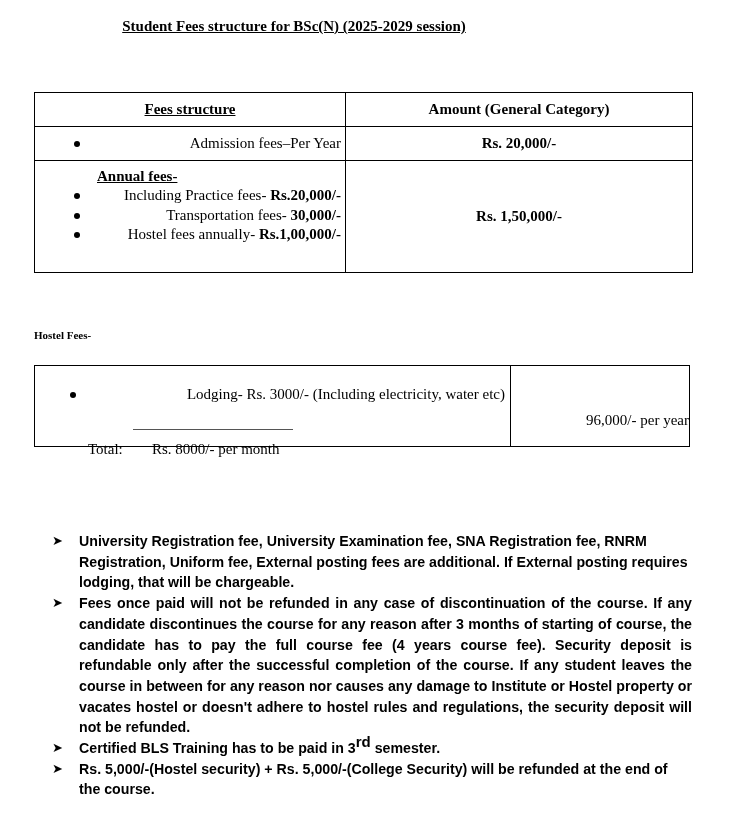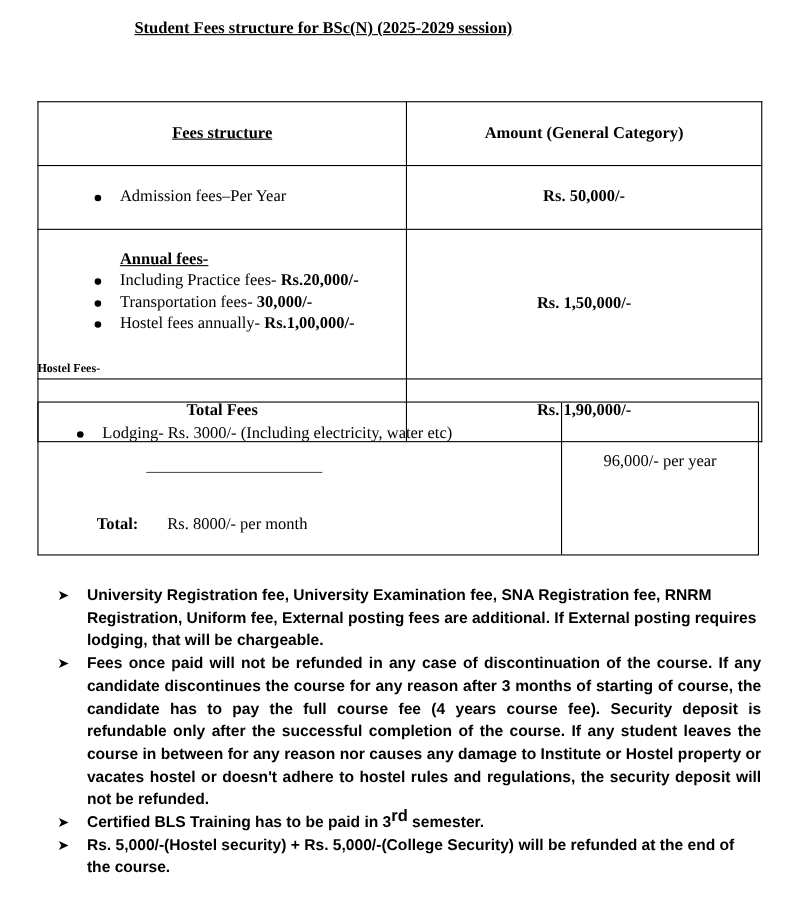--- a/index.html
+++ b/index.html
@@ -10,52 +10,52 @@
   .title {
     position: absolute; left: 0; width: 588px; top: 18px;
     text-align: center; font-weight: bold; font-size: 15px;
     text-decoration: underline;
   }
   table.fees {
     position: absolute; left: 34px; top: 92px; width: 659px;
     border-collapse: collapse; font-size: 15px;
   }
   table.fees td, table.fees th {
-    border: 1px solid #000; padding: 16px; vertical-align: middle;
+    border: 1px solid #000; padding: 4px; vertical-align: middle;
   }
   table.fees th { font-weight: bold; height: 25px; text-decoration: none; }
   .col1 { width: 302px; }
   .hdr-u { text-decoration: underline; }
   .center { text-align: center; }
   .bold { font-weight: bold; }
-  ul.bul { list-style: none; margin: 0; padding: 0; }
+  ul.bul { list-style: none; margin: 0; padding: 0; text-align: right; }
   ul.bul li { position: relative; padding-left: 58px; line-height: 19.5px; }
   ul.bul li::before {
     content: ""; position: absolute; left: 35px; top: 7px;
     width: 6px; height: 6px; border-radius: 50%; background: #000;
   }
   .row-adm td { height: 25px; }
   .row-annual td.c1 { height: 103px; vertical-align: top; }
   .annual-head { padding-left: 58px; font-weight: bold; text-decoration: underline; line-height: 19px; margin-top: 2px; }
   .row-total td { height: 24px; }
   .hostel-label {
     position: absolute; left: 34px; top: 329px; font-size: 11px; font-weight: bold;
   }
   .hostel-box {
-    position: absolute; left: 34px; top: 365px; width: 656px; height: 140px;
+    position: absolute; left: 34px; top: 365px; width: 656px; height: 82px;
     border: 1px solid #000; box-sizing: border-box;
   }
   .hostel-divider { position: absolute; left: 475px; top: 0; bottom: 0; width: 1px; background: #000; }
   .hostel-list { position: absolute; left: 0; top: 19px; width: 470px; font-size: 15px; }
   .hostel-list ul.bul li { line-height: 19px; }
   .food-gap { display: inline-block; width: 14px; }
   .hostel-rule { position: absolute; left: 98px; top: 63px; width: 160px; height: 1px; background: #555; }
   .hostel-total { position: absolute; left: 53px; top: 75px; font-size: 15px; }
-  .hostel-total .lbl { font-weight: bold; display: inline-block; width: 64px; margin-top: 28px; }
-  .hostel-amt { position: absolute; left: 476px; right: 0; top: 46px; text-align: center; font-size: 15px; }
+  .hostel-total .lbl { font-weight: normal; display: inline-block; width: 64px; }
+  .hostel-amt { position: absolute; left: 476px; right: 0; top: 46px; text-align: right; font-size: 15px; }
   .notes {
     position: absolute; left: 50px; top: 531px; width: 642px;
     font-family: "Liberation Sans", sans-serif; font-weight: bold; font-size: 14.2px;
   }
   .notes ul { list-style: none; margin: 0; padding: 0; }
   .notes li { position: relative; padding-left: 29px; line-height: 20.7px; }
   .notes li.just { text-align: justify; }
   .arrow { position: absolute; left: 2px; top: 0; font-weight: normal; font-size: 13px; }
   sup { font-size: 15px; line-height: 0; }
 </style>
@@ -69,36 +69,32 @@
       <tr>
     <th class="col1"><span class="hdr-u">Fees structure</span></th>
     <th>Amount (General Category)</th>
   </tr>
   <tr class="row-adm">
     <td class="col1">
       <ul class="bul">
             <li>Admission fees–Per Year</li>
           </ul>
     </td>
-    <td class="center bold">Rs. 50,000/-</td>
+    <td class="center bold">Rs. 20,000/-</td>
   </tr>
   <tr class="row-annual">
     <td class="col1 c1">
       <div class="annual-head">Annual fees-</div>
       <ul class="bul">
         <li><span>Including Practice fees- </span><b>Rs.20,000/-</b></li>
         <li><span>Transportation fees- </span><b>30,000/-</b></li>
         <li><span>Hostel fees annually- </span><b>Rs.1,00,000/-</b></li>
       </ul>
     </td>
     <td class="center bold">Rs. 1,50,000/-</td>
-  </tr>
-  <tr class="row-total">
-    <td class="col1 center bold">Total Fees</td>
-    <td class="center bold">Rs. 1,90,000/-</td>
   </tr>
 </tbody>
   </table>
 
 <div class="hostel-label">Hostel Fees-</div>
 
 <div class="hostel-box">
   <div class="hostel-list">
     <ul class="bul">
       <li><span>Lodging- </span><span>Rs. 3000/- (Including electricity, water etc)</span></li>

